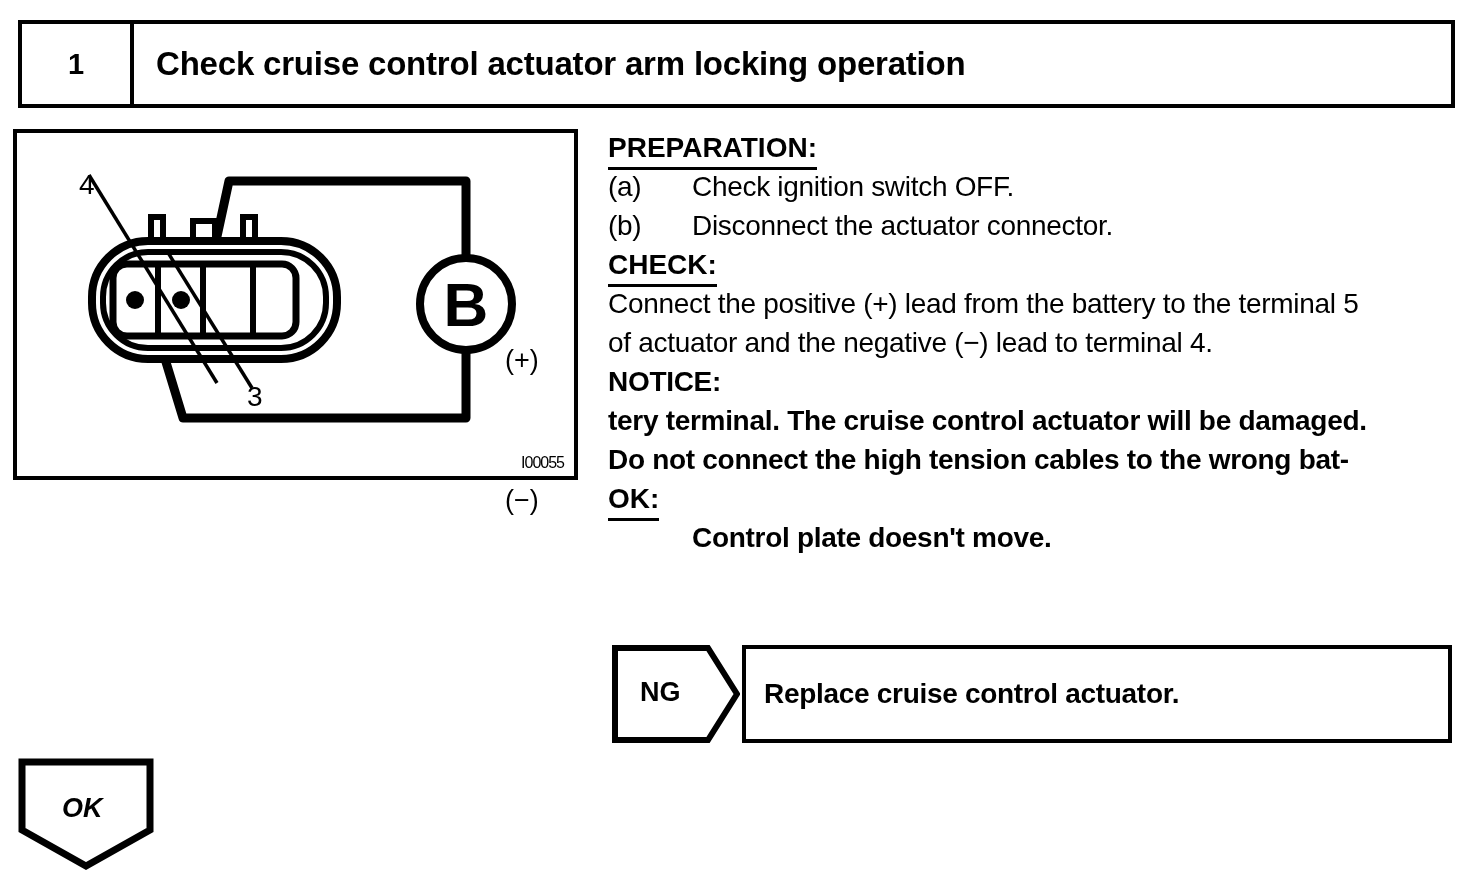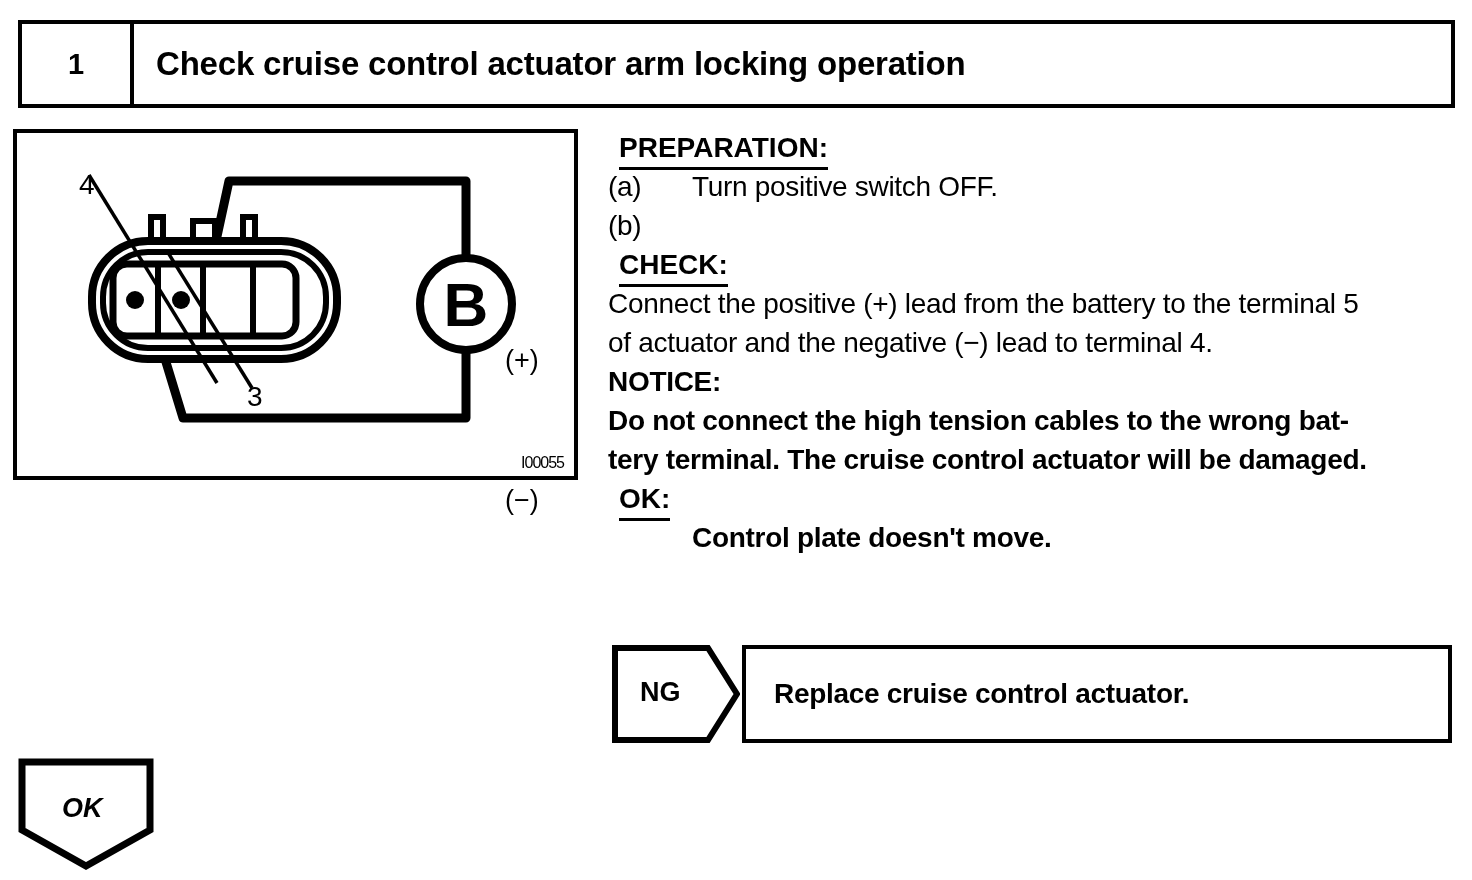--- a/index.html
+++ b/index.html
@@ -87,21 +87,21 @@
   }
   .txt-line.bold { font-weight: bold; }
   .txt-heading {
     font-size: 28px;
     line-height: 39px;
     font-weight: bold;
     display: inline-block;
     border-bottom: 3px solid #000;
     padding-bottom: 0px;
   }
-  .heading-row { line-height: 39px; height: 39px; margin-left: 11px; }
+  .heading-row { line-height: 39px; height: 39px; }
   .lettered { display: flex; }
   .lettered .mark { width: 84px; flex: none; }
 
   
   #ng-branch {
     position: absolute;
     left: 612px;
     top: 645px;
     width: 840px;
     height: 98px;
@@ -123,21 +123,21 @@
   #ng-result-box {
     position: absolute;
     left: 130px;
     top: 0;
     width: 710px;
     height: 98px;
     border: 4px solid #000;
     box-sizing: border-box;
     display: flex;
     align-items: center;
-    padding-left: 28px;
+    padding-left: 18px;
     font-size: 28px;
     font-weight: bold;
     letter-spacing: -0.3px;
   }
 
   
   #ok-branch {
     position: absolute;
     left: 18px;
     top: 758px;
@@ -201,37 +201,38 @@
 </div>
 
 <div id="text-column">
 
   <div class="heading-row">
     <span class="txt-heading">PREPARATION:</span>
   </div>
 
   <div class="txt-line lettered">
     <span class="mark">(a)</span>
-    <span>Turn positive switch OFF.</span>
+    <span>Check ignition switch OFF.</span>
   </div>
 
   <div class="txt-line lettered">
     <span class="mark">(b)</span>
+    <span>Disconnect the actuator connector.</span>
   </div>
 
   <div class="heading-row">
     <span class="txt-heading">CHECK:</span>
   </div>
 
   <div class="txt-line">Connect the positive (+) lead from the battery to the terminal 5</div>
   <div class="txt-line">of actuator and the negative (−) lead to terminal 4.</div>
 
   <div class="txt-line bold">NOTICE:</div>
+  <div class="txt-line bold">tery terminal. The cruise control actuator will be damaged.</div>
   <div class="txt-line bold">Do not connect the high tension cables to the wrong bat-</div>
-  <div class="txt-line bold">tery terminal. The cruise control actuator will be damaged.</div>
 
 
   <div class="heading-row">
     <span class="txt-heading">OK:</span>
   </div>
 
   <div class="txt-line bold" style="padding-left:84px;">Control plate doesn't move.</div>
 </div>
 
 <div id="ng-branch">

